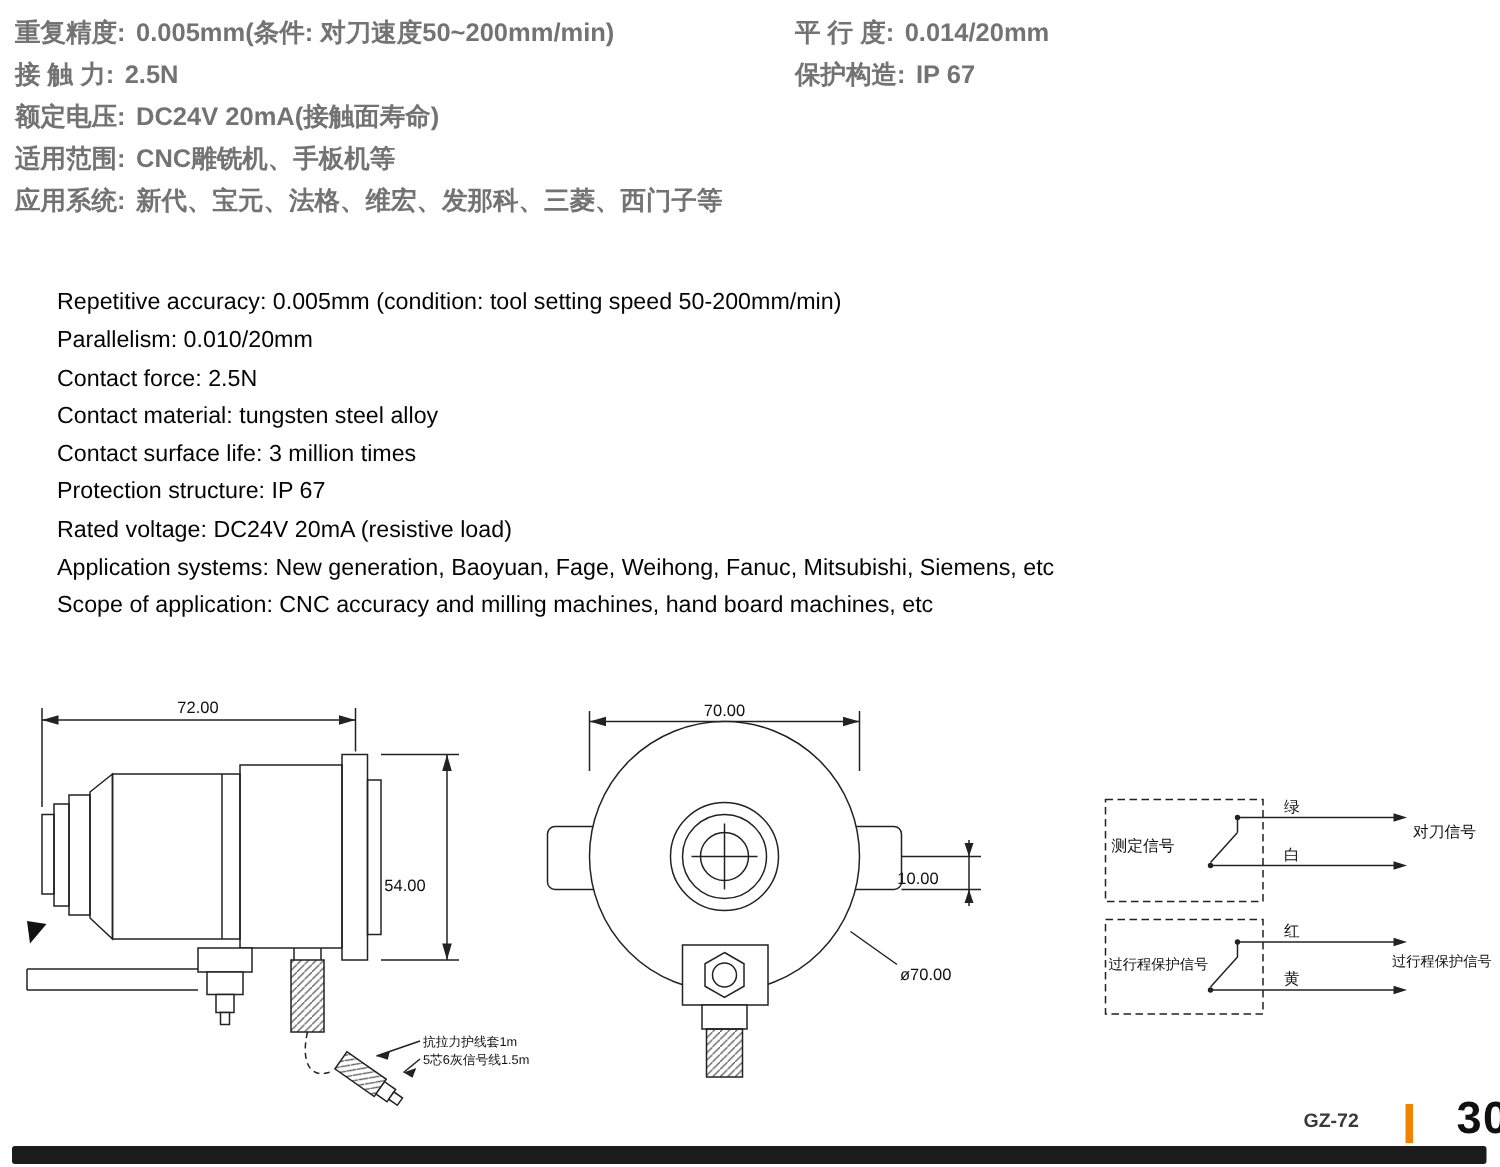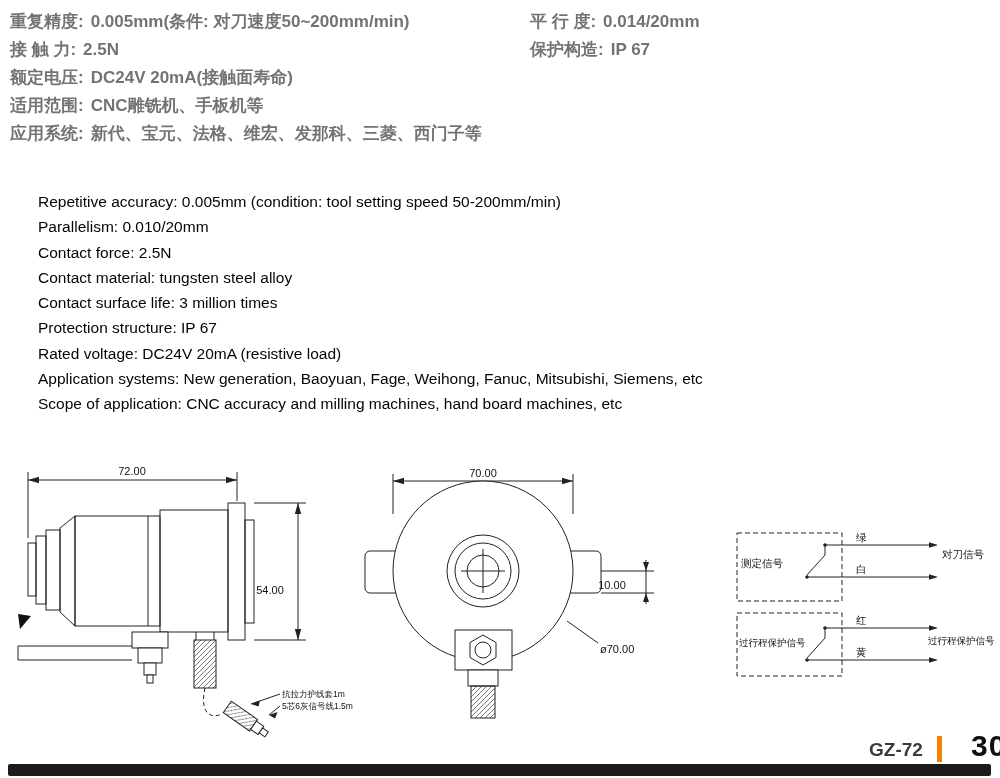--- a/index.html
+++ b/index.html
@@ -16,21 +16,21 @@
   .cn-col.right { left:530px; }
   .cn-row { height:28px; line-height:28px; white-space:nowrap; }
   .cn-row .lbl { margin-right:7px; }
   .en-block { position:absolute; left:10px; top:189px; font-size:15.5px; font-weight:400; color:#050505;margin-left:28px; }
   .en-row { height:25.3px; line-height:25.3px; white-space:nowrap; }
   svg.drawing { position:absolute; overflow:visible; }
   svg.drawing text { font-family:"Liberation Sans", sans-serif; fill:#111; }
   .dimtext { font-size:11px; }
   .notetext { font-size:8.5px; }
   .wiretext { font-size:10.5px; }
-  .footer-model { position:absolute; left:869px; top:739px; font-size:19px; font-weight:700; color:#3a3a3a; }
+  .footer-model { position:absolute; left:869px; top:739px; font-size:13px; font-weight:700; color:#3a3a3a; }
   .footer-accent { position:absolute; left:937px; top:736px; width:5px; height:26px; background:#f08300; }
   .footer-page { position:absolute; left:947px; top:729px; font-size:30px; font-weight:700; color:#101010; letter-spacing:1px;margin-left:24px; }
   .footer-bar { position:absolute; left:8px; top:764px; width:983px; height:12px; background:#1b1b1b; border-radius:2px; }
 </style>
 </head>
 <body>
 
 <div class="cn-col left">
   <div class="cn-row"><span class="lbl">重复精度:</span><span>0.005mm(条件: 对刀速度50~200mm/min)</span></div>
   <div class="cn-row"><span class="lbl">接 触 力:</span><span>2.5N</span></div>

